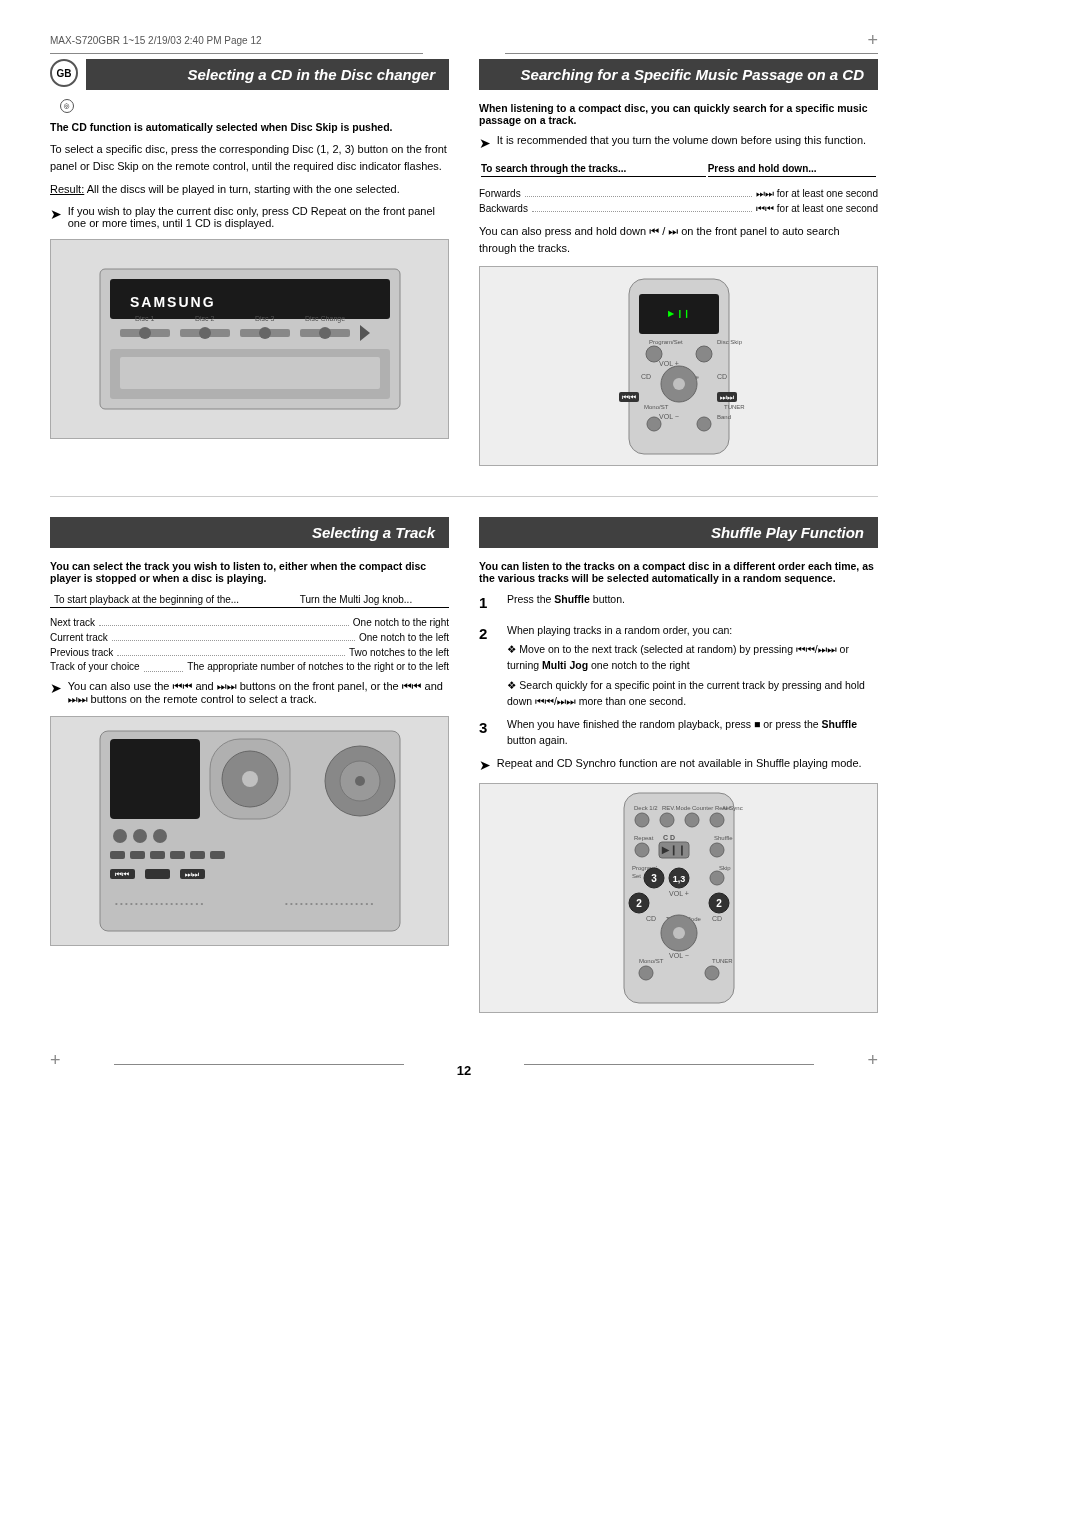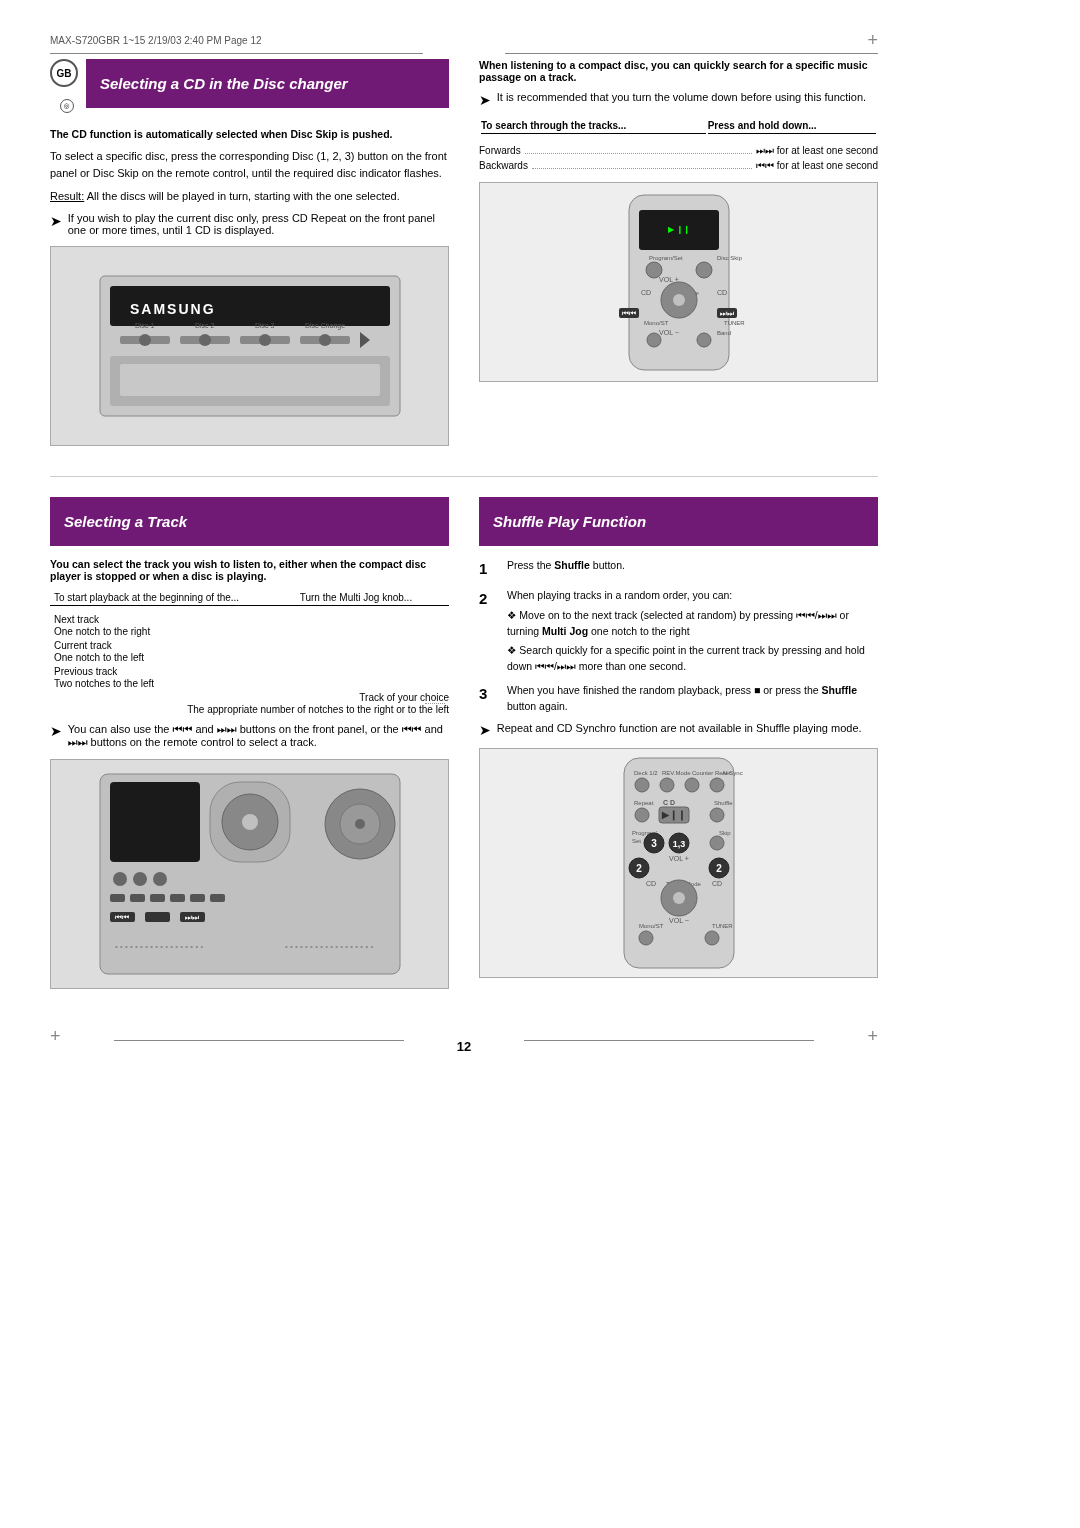--- a/index.html
+++ b/index.html
@@ -18,27 +18,28 @@
       padding: 30px 50px 50px 50px;
       position: relative;
     }
     .two-col {
       display: grid;
       grid-template-columns: 1fr 1fr;
       gap: 30px;
       margin-bottom: 30px;
     }
     .section-title {
-      background: #701a75;
+      background: #404040;
       color: #fff;
       font-size: 15px;
       font-weight: bold;
-      padding: 16px 14px;
+      padding: 7px 14px;
       margin-bottom: 12px;
       font-style: italic;
+      text-align: right;
     }
     .gb-badge {
       width: 28px;
       height: 28px;
       border: 2px solid #555;
       border-radius: 50%;
       display: flex;
       align-items: center;
       justify-content: center;
       font-size: 10px;
@@ -77,21 +78,20 @@
       margin: 0 4px;
       vertical-align: middle;
       display: inline-block;
       height: 10px;
     }
     .track-row {
       display: flex;
       align-items: baseline;
       margin-bottom: 3px;
       font-size: 10px;
-      flex-direction: column;
     }
     .track-name { white-space: nowrap; }
     .track-desc { white-space: nowrap; }
     .numbered-list { margin-left: 0; }
     .numbered-item {
       display: flex;
       gap: 10px;
       margin-bottom: 8px;
       font-size: 10.5px;
       line-height: 1.5;
@@ -222,20 +222,23 @@
           <polygon points="270,76 280,84 270,92" fill="#555"></polygon>
           <text x="270" y="108" font-family="Arial" font-size="7" fill="#555">Disc</text>
 
           <rect x="20" y="100" width="280" height="50" rx="3" fill="#b0b0b0"></rect>
           <rect x="30" y="108" width="260" height="32" rx="2" fill="#c8c8c8"></rect>
         </svg>
       </div>
     </div>
 
     <div class="right-col">
+      <div class="section-title">
+        <span>Searching for a Specific Music Passage on a CD</span>
+      </div>
       <p class="bold-para">When listening to a compact disc, you can quickly search for a specific music passage on a track.</p>
       <div style="display:flex; align-items:flex-start; margin-bottom:8px; gap:6px;">
         <span style="font-size:14px; margin-top:1px;">➤</span>
         <p>It is recommended that you turn the volume down before using this function.</p>
       </div>
 
       <table class="search-table">
         <thead>
           <tr>
             <th>To search through the tracks...</th>
@@ -246,20 +249,21 @@
       <div class="search-row">
         <span>Forwards</span>
         <span class="dotted-line"></span>
         <span>⏭⏭  for at least one second</span>
       </div>
       <div class="search-row">
         <span>Backwards</span>
         <span class="dotted-line"></span>
         <span>⏮⏮  for at least one second</span>
       </div>
+      <p class="para" style="margin-top:8px;">You can also press and hold down ⏮ / ⏭  on the front panel to auto search through the tracks.</p>
 
       <div class="remote-box">
         <svg width="220" height="185" viewBox="0 0 220 185">
           <rect x="60" y="5" width="100" height="175" rx="15" fill="#d0d0d0" stroke="#888"></rect>
 
           <rect x="70" y="20" width="80" height="40" rx="3" fill="#1a1a1a"></rect>
           <text x="110" y="42" font-family="Arial" font-size="8" fill="#00ff00" text-anchor="middle">▶ ❙❙</text>
 
           <text x="80" y="70" font-family="Arial" font-size="6" fill="#555">Program/Set</text>
           <text x="148" y="70" font-family="Arial" font-size="6" fill="#555">Disc Skip</text>
@@ -369,20 +373,21 @@
           <text x="97" y="156" font-family="Arial" font-size="8" fill="white" text-anchor="middle">⏭⏭</text>
 
           <text x="20" y="185" font-family="Arial" font-size="8" fill="#888">• • • • • • • • • • • • • • • • • •</text>
           <text x="190" y="185" font-family="Arial" font-size="8" fill="#888">• • • • • • • • • • • • • • • • • •</text>
         </svg>
       </div>
     </div>
 
     <div class="right-col">
       <div class="section-title">Shuffle Play Function</div>
+      <p class="bold-para">You can listen to the tracks on a compact disc in a different order each time, as the various tracks will be selected automatically in a random sequence.</p>
 
       <div class="numbered-list">
 
         <div class="numbered-item">
           <span class="num">1</span>
           <div class="num-content">
             <p>Press the <strong>Shuffle</strong> button.</p>
           </div>
         </div>
 

